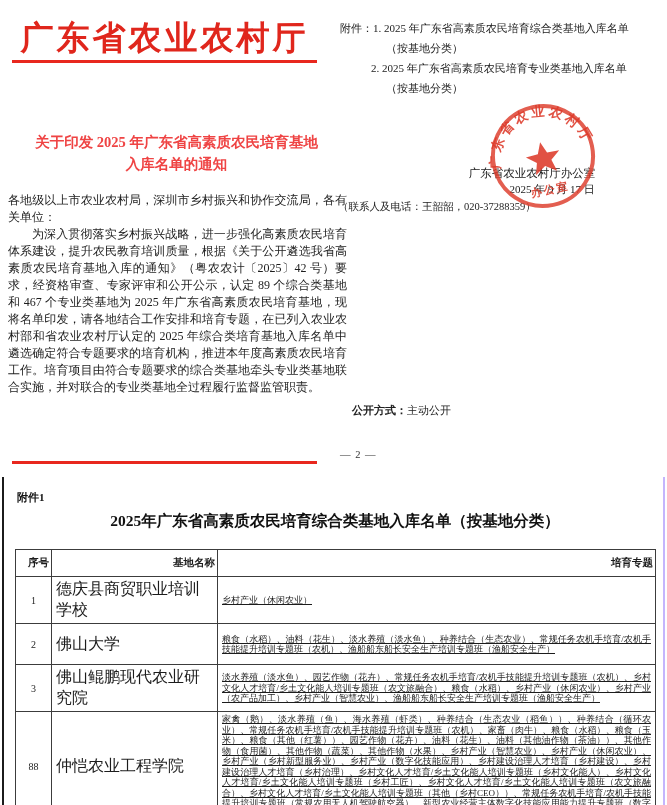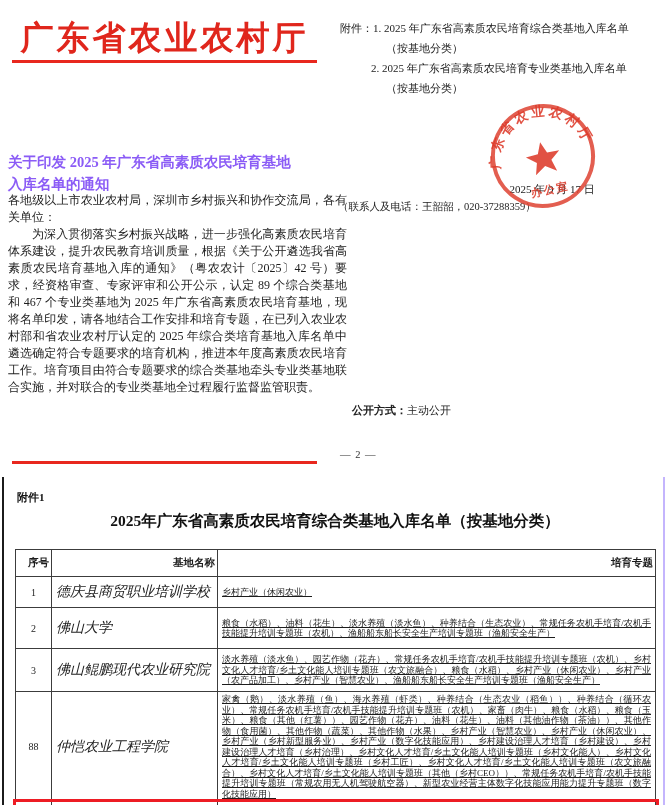--- a/index.html
+++ b/index.html
@@ -20,22 +20,22 @@
   .rule-top { left:12px; top:60px; width:305px; }
   .rule-annotation { left:12px; top:461px; width:305px; }
 
   .doc-number {
     left:12px; top:84px; width:300px; text-align:right;
     font-size:10.5px; color:#222;
   }
 
   
   .notice-title {
-    left:8px; width:337px; 
-    font-size:14.5px; font-weight:bold; color:#8b5cf6; white-space:nowrap;margin-top:20px;
+    left:8px; width:337px; text-align:center;
+    font-size:14.5px; font-weight:bold; color:#ef4444; white-space:nowrap;
   }
   .title-l1 { top:133px; }
   .title-l2 { top:155px; }
 
   .body-col { left:8px; top:192px; width:339px; font-size:12px; line-height:17px; text-align:justify; color:#1d1d1d; }
   .body-col p { margin:0; }
   .body-col p.indent { text-indent:2em; }
 
   
   .att-note { left:340px; top:18px; width:322px; font-size:11px; line-height:20px; color:#222; }
@@ -61,21 +61,21 @@
   .att-label { left:15px; top:490px; font-size:11px; font-weight:bold; color:#111; }
   .att-title {
     left:13px; top:511px; width:640px; text-align:center;
     font-size:15.5px; font-weight:bold; color:#111; white-space:nowrap;
   }
   .atable-wrap { left:13px; top:549px; width:640px; }
   table.atable { border-collapse:collapse; table-layout:fixed; width:640px; }
   .atable th, .atable td { border:1px solid #3c3c3c; vertical-align:middle; }
   .atable th { font-size:10.5px; font-weight:bold; height:26px; text-align:right; padding:0 2px; }
   td.c-no { text-align:center; font-size:10px; }
-  td.c-name { font-size:14px; padding:2px 4px;font-style:italic; }
+  td.c-name { font-size:16px; padding:2px 4px; }
   td.c-topics { font-size:9px; line-height:10.5px; padding:2px 4px; text-align:justify;text-decoration:underline; }
   tr.r1 td { height:26px; }
   tr.r2 td { height:36px; }
   tr.r3 td { height:38px; }
   tr.r5 td { height:26px; }
   tr.row-highlight { outline:3px solid #ed1c24; }
 </style>
 </head>
 <body>
 
@@ -92,20 +92,21 @@
   </div>
 
   <div class="abs notice-title title-l1">关于印发 2025 年广东省高素质农民培育基地</div>
   <div class="abs notice-title title-l2">入库名单的通知</div>
 
   <div class="abs body-col">
     <p>各地级以上市农业农村局，深圳市乡村振兴和协作交流局，各有关单位：</p>
     <p class="indent">为深入贯彻落实乡村振兴战略，进一步强化高素质农民培育体系建设，提升农民教育培训质量，根据《关于公开遴选我省高素质农民培育基地入库的通知》（粤农农计〔2025〕42 号）要求，经资格审查、专家评审和公开公示，认定 89 个综合类基地和 467 个专业类基地为 2025 年广东省高素质农民培育基地，现将名单印发，请各地结合工作安排和培育专题，在已列入农业农村部和省农业农村厅认定的 2025 年综合类培育基地入库名单中遴选确定符合专题要求的培育机构，推进本年度高素质农民培育工作。培育项目由符合专题要求的综合类基地牵头专业类基地联合实施，并对联合的专业类基地全过程履行监督监管职责。</p>
   </div>
 
+  <div class="abs sig-office">广东省农业农村厅办公室</div>
   <div class="abs sig-date">2025 年 9 月 17 日</div>
   <div class="abs contact">（联系人及电话：王韶韶，020-37288359）</div>
 
   <div class="abs seal-wrap">
     <svg width="110" height="110" viewBox="0 0 110 110">
       <circle cx="55" cy="55" r="50" fill="none" stroke-width="4" opacity="0.82" stroke="#dd3a2a"></circle>
       <path id="sealArc" d="M 13,72 A 44,44 0 1 1 97,72" fill="none"></path>
       <text font-size="13.5" font-weight="bold" letter-spacing="3" opacity="0.88" fill="#dd3a2a">
         <textPath href="#sealArc" startOffset="8%">广东省农业农村厅</textPath>
       </text>

